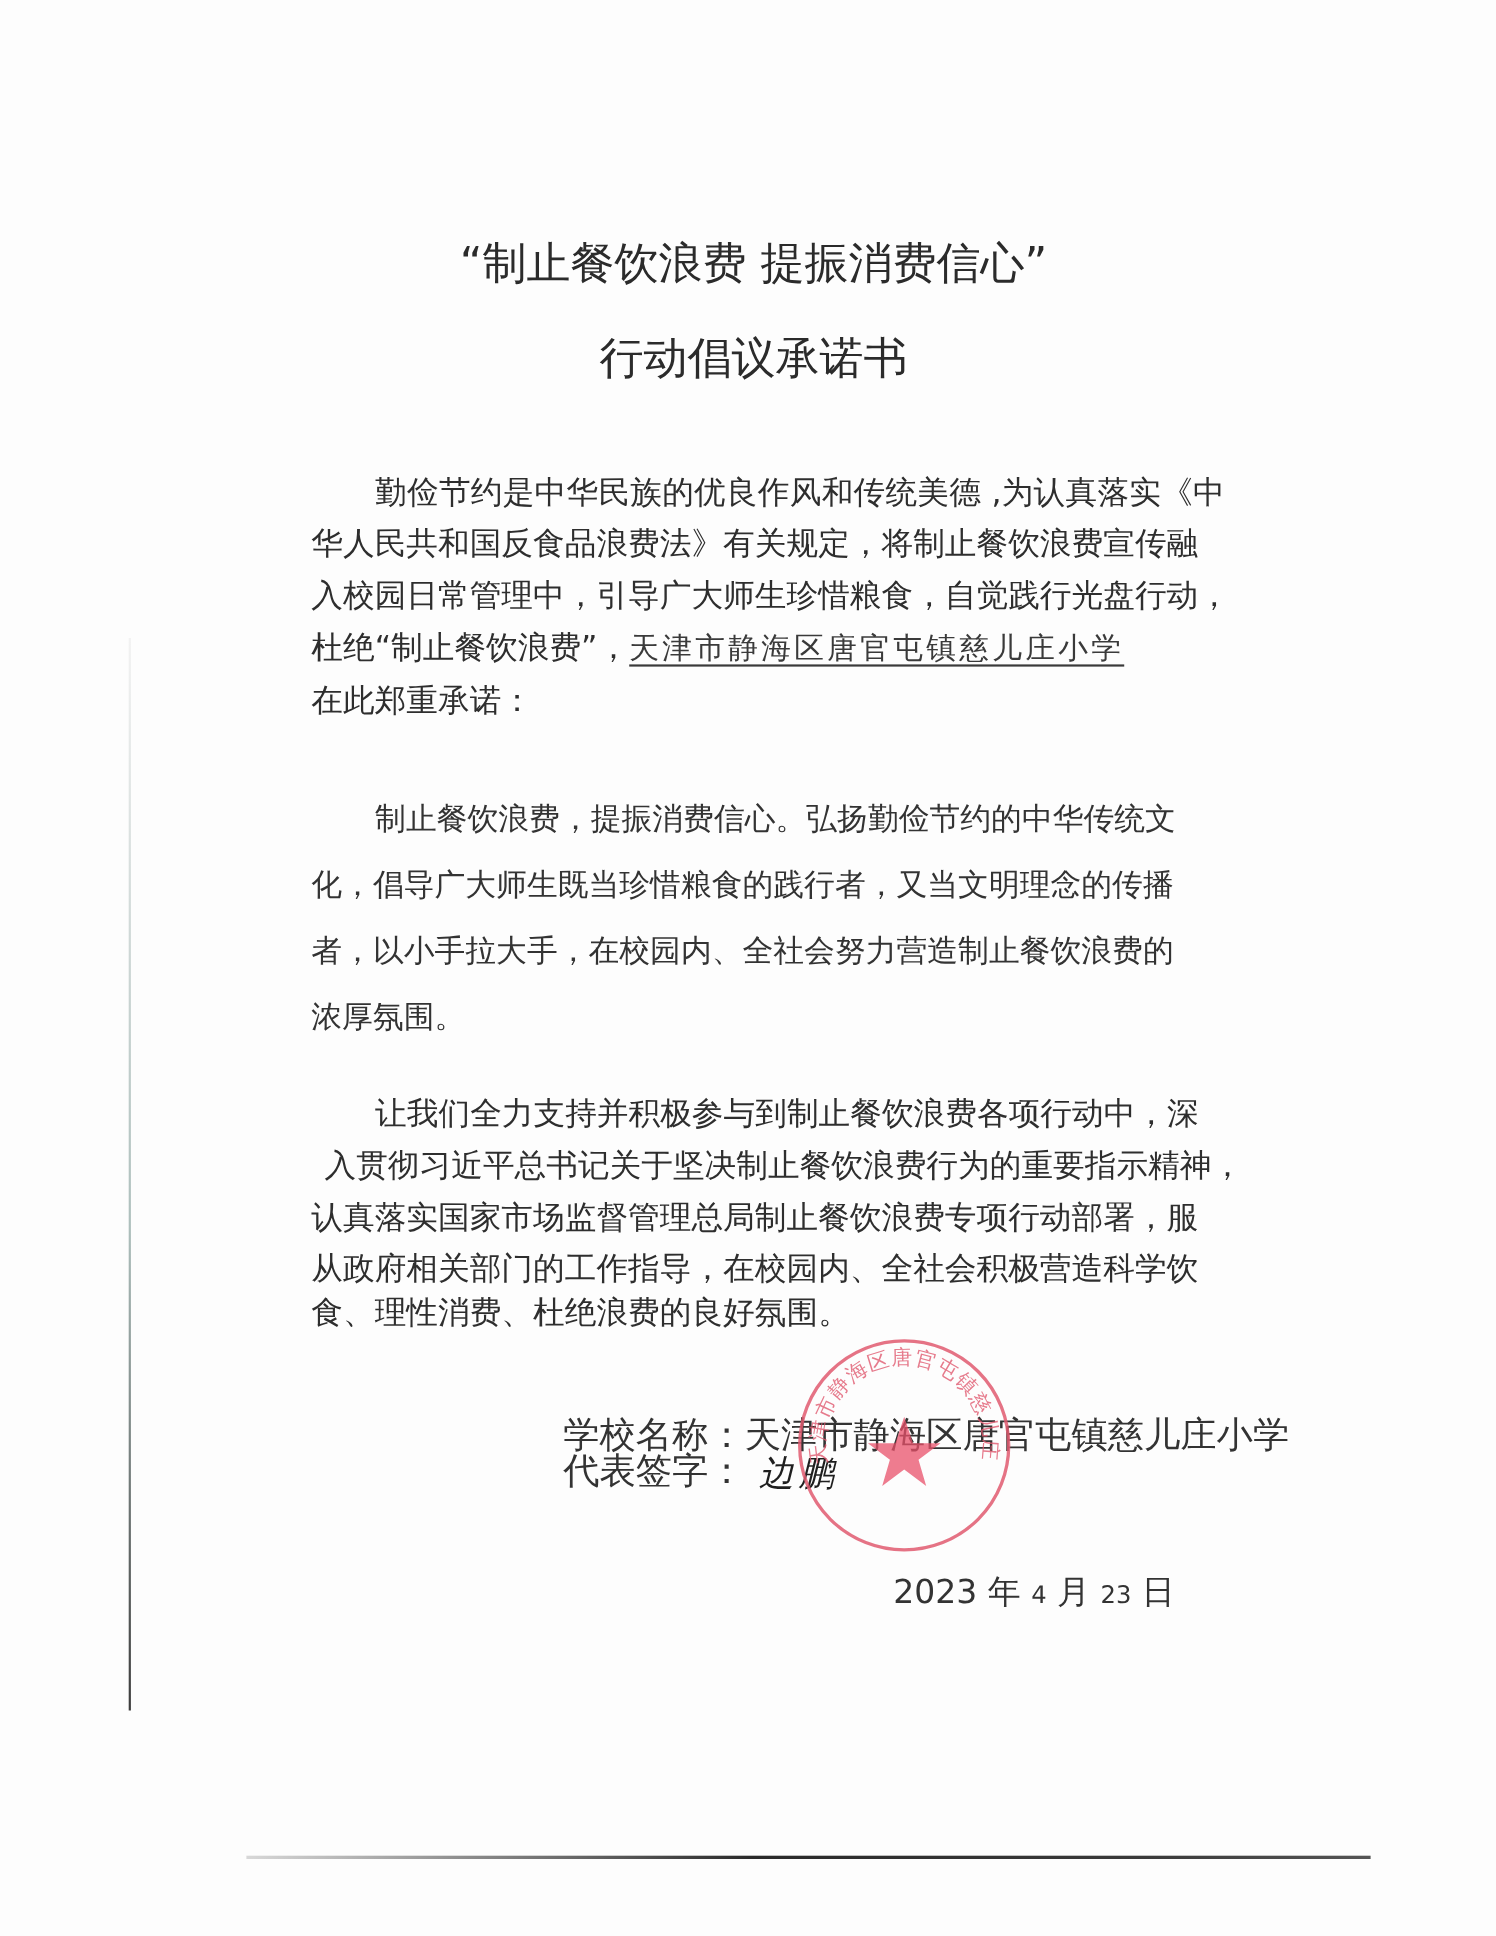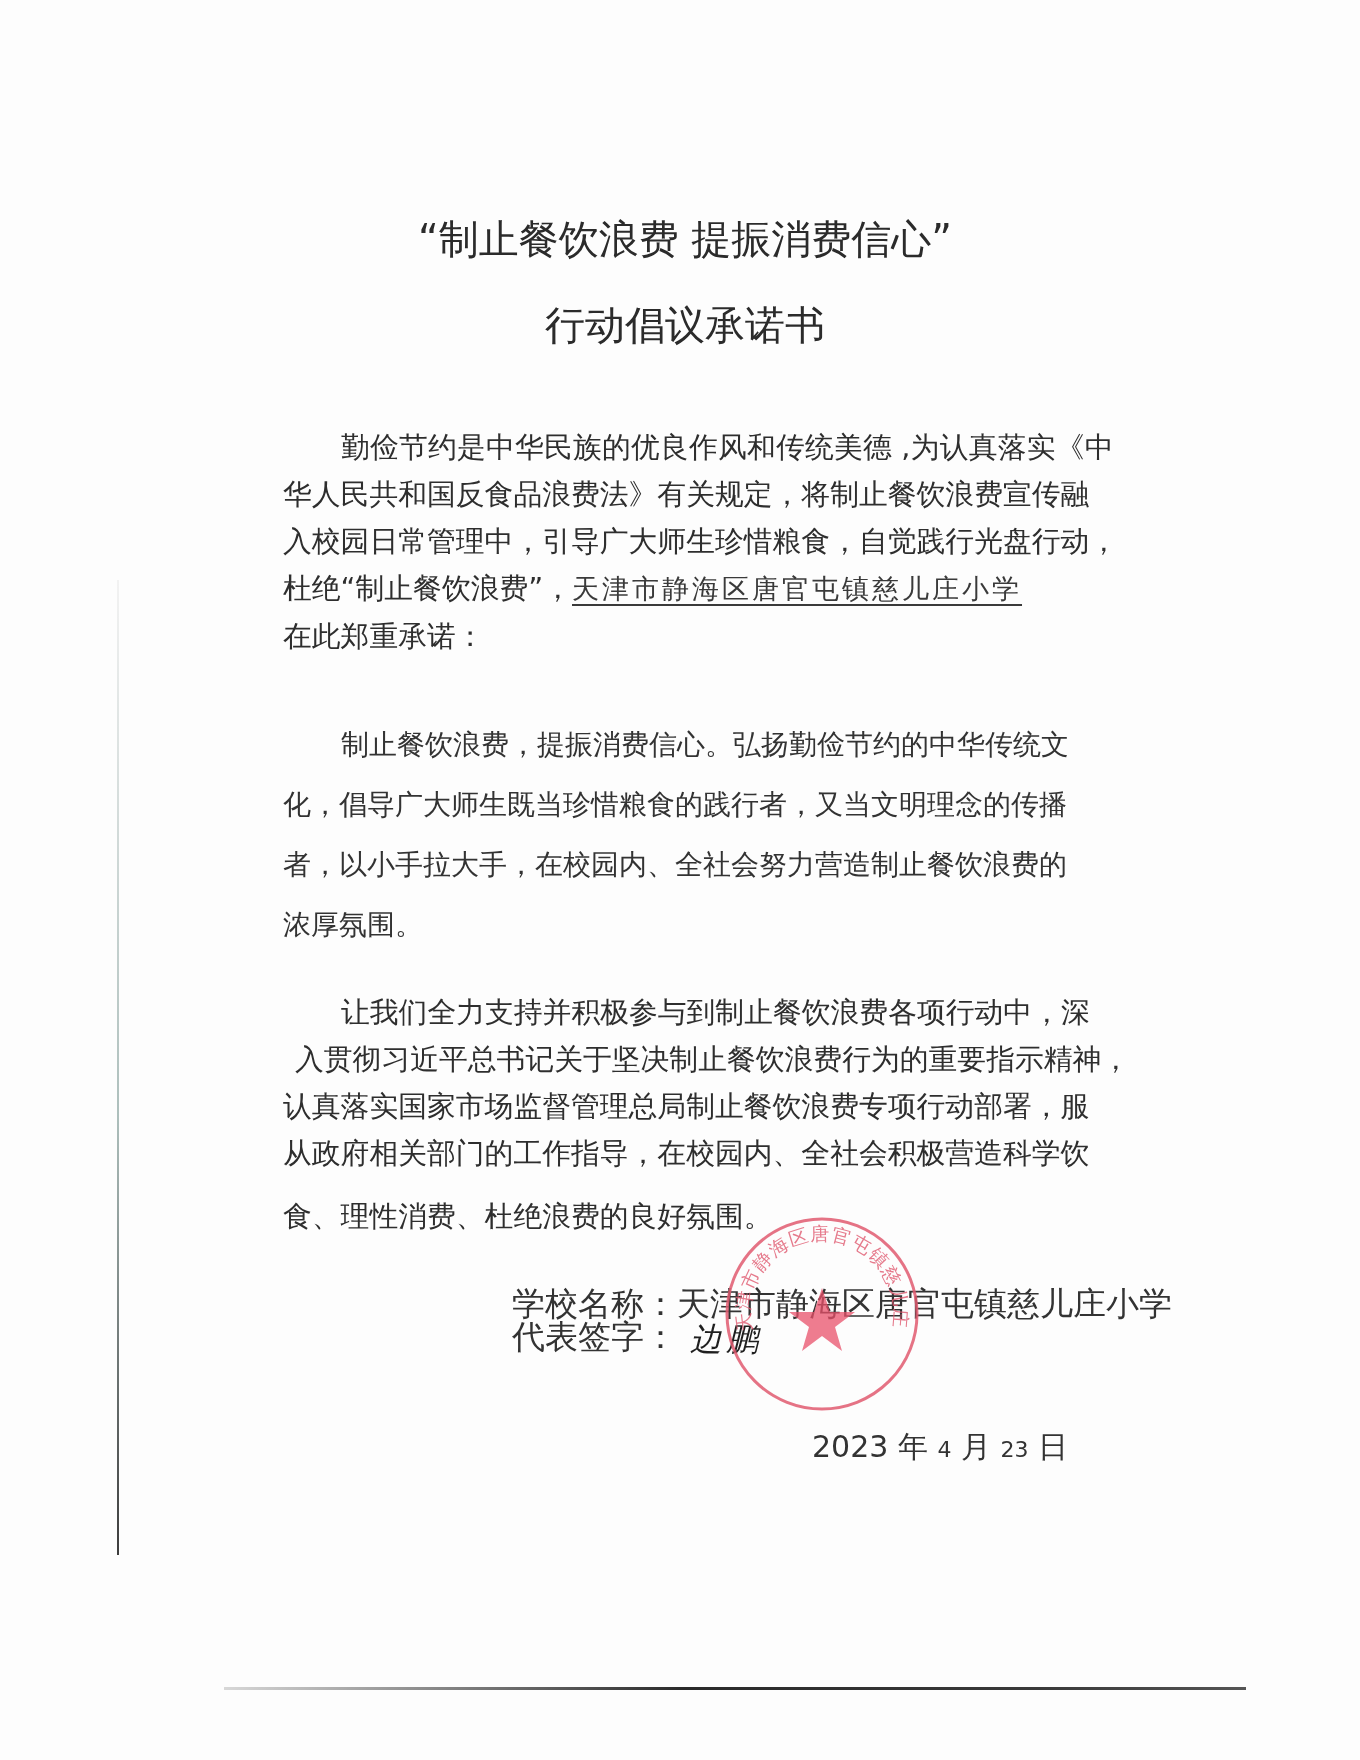--- a/index.html
+++ b/index.html
@@ -67,21 +67,21 @@
   <div class="line" style="top:60px;">化，倡导广大师生既当珍惜粮食的践行者，又当文明理念的传播</div>
   <div class="line" style="top:120px;">者，以小手拉大手，在校园内、全社会努力营造制止餐饮浪费的</div>
   <div class="line" style="top:180px;">浓厚氛围。</div>
 </div>
 
 <div class="para" style="top:995px;">
   <div class="line indent" style="top:0px;">让我们全力支持并积极参与到制止餐饮浪费各项行动中，深</div>
   <div class="line" style="top:47px;margin-left:12px;">入贯彻习近平总书记关于坚决制止餐饮浪费行为的重要指示精神，</div>
   <div class="line" style="top:94px;">认真落实国家市场监督管理总局制止餐饮浪费专项行动部署，服</div>
   <div class="line" style="top:141px;">从政府相关部门的工作指导，在校园内、全社会积极营造科学饮</div>
-  <div class="line" style="top:204px;text-align:center;">食、理性消费、杜绝浪费的良好氛围。</div>
+  <div class="line" style="top:181px;text-align:center;">食、理性消费、杜绝浪费的良好氛围。</div>
 </div>
 
 <div class="sig-row" style="top:1287px;">
   <span>学校名称：</span><span>天津市静海区唐官屯镇慈儿庄小学</span>
 </div>
 <div class="sig-row" style="top:1320px;">
   <span>代表签字：</span>
 </div>
 <div class="signature">边鹏</div>
 

